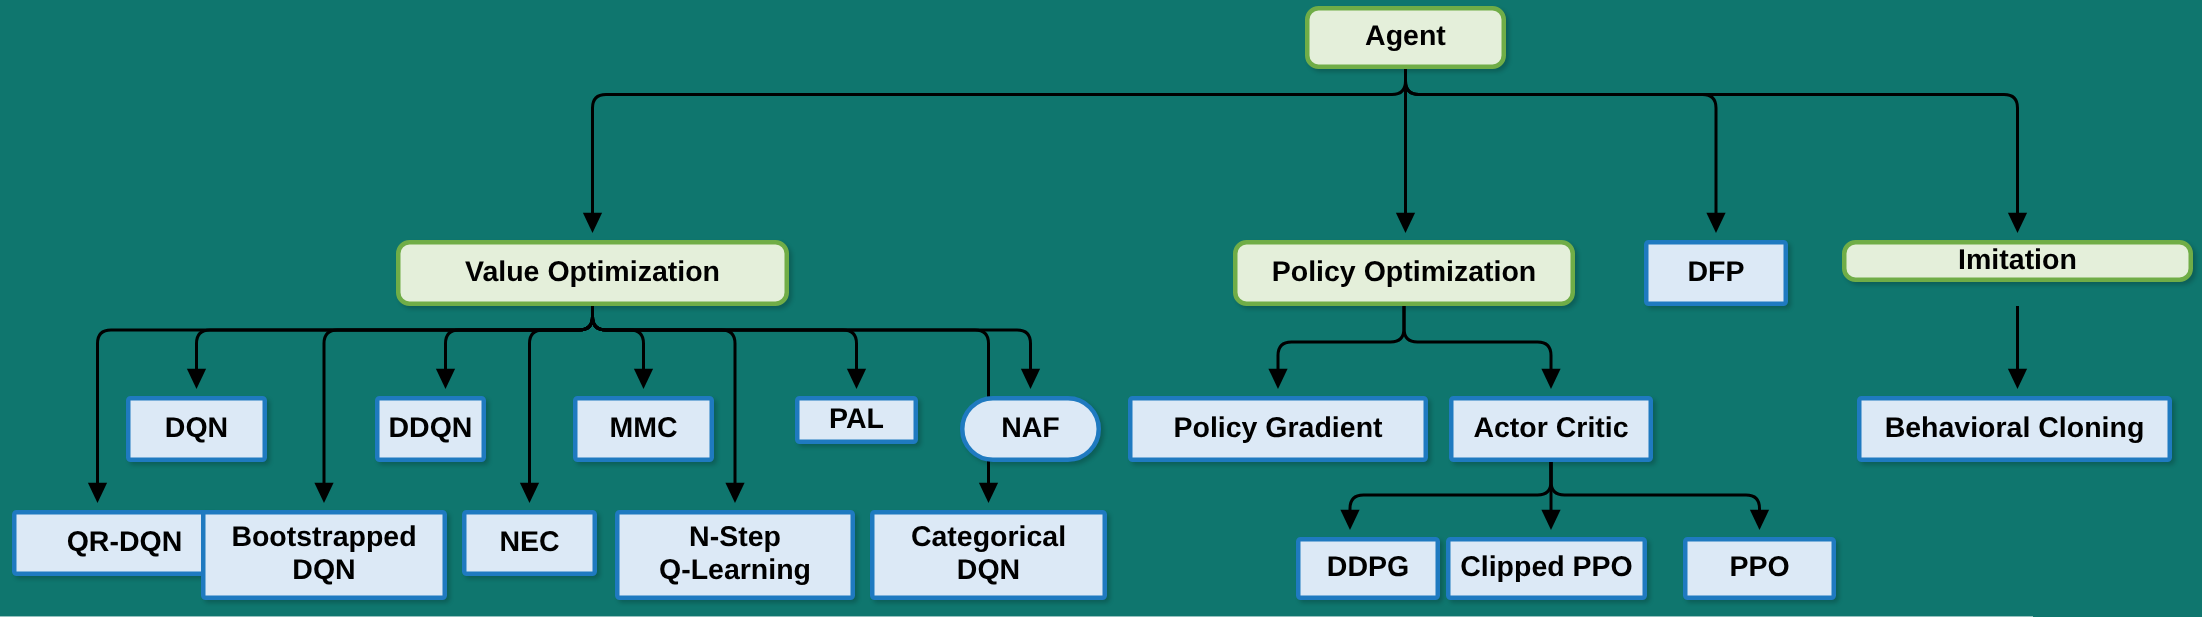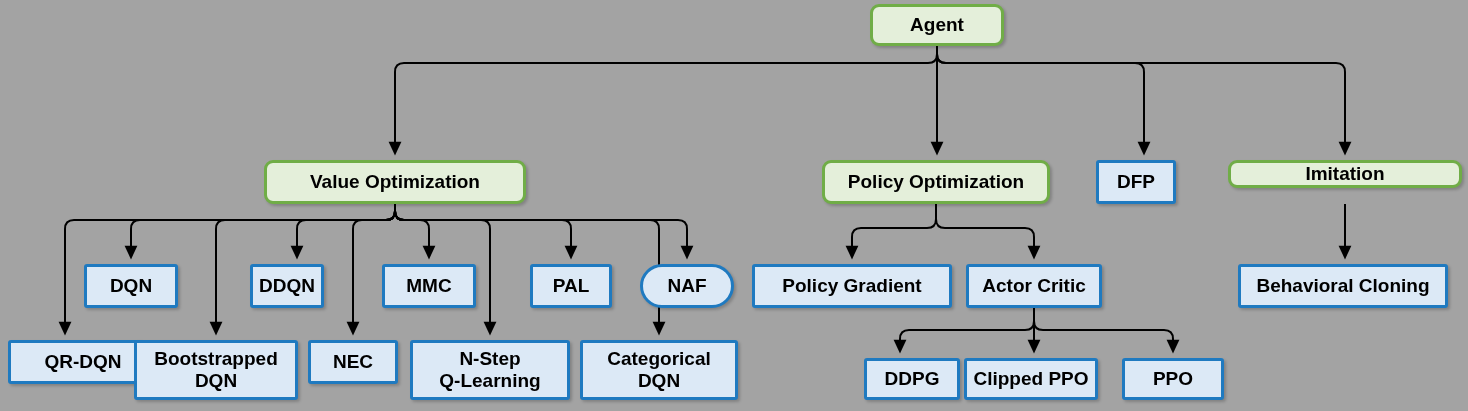--- a/index.html
+++ b/index.html
@@ -4,21 +4,21 @@
 <style>
   html, body {
     margin: 0;
     padding: 0;
     background: #ffffff;
   }
   #diagram-root {
     position: relative;
     width: 1468px;
     height: 411px;
-    background: #a3a3a3;
+    background: #0f766e;
     font-family: "Liberation Sans", sans-serif;
     overflow: hidden;
   }
   #connector-layer {
     position: absolute;
     left: 0;
     top: 0;
     width: 1468px;
     height: 411px;
     pointer-events: none;
@@ -78,26 +78,26 @@
       <path d="M936,204 L936,219 Q936,228 945,228 L1025,228 Q1034,228 1034,237 L1034,255" fill="none" stroke="#000000" stroke-width="2" marker-end="url(#arrow)"></path>
       <path d="M1034,308 L1034,321 Q1034,330 1025,330 L909,330 Q900,330 900,339 L900,349" fill="none" stroke="#000000" stroke-width="2" marker-end="url(#arrow)"></path>
       <path d="M1034,308 L1034,349" fill="none" stroke="#000000" stroke-width="2" marker-end="url(#arrow)"></path>
       <path d="M1034,308 L1034,321 Q1034,330 1043,330 L1164,330 Q1173,330 1173,339 L1173,349" fill="none" stroke="#000000" stroke-width="2" marker-end="url(#arrow)"></path>
       <path d="M1345,204 L1345,255" fill="none" stroke="#000000" stroke-width="2" marker-end="url(#arrow)"></path>
     </svg>
   <div id="node-layer">
       <div class="node green" style="left: 870px; top: 4px; width: 134px; height: 42px; font-size: 19px;">Agent</div>
       <div class="node green" style="left: 264px; top: 160px; width: 262px; height: 44px; font-size: 19px;">Value Optimization</div>
       <div class="node green" style="left: 822px; top: 160px; width: 228px; height: 44px; font-size: 19px;">Policy Optimization</div>
-      <div class="node blue" style="left: 1096px; top: 160px; width: 80px; height: 44px; font-size: 19px;">DFP</div>
+      <div class="node blue" style="left: 1096px; top: 160px; width: 96px; height: 44px; font-size: 19px;">DFP</div>
       <div class="node green" style="left: 1228px; top: 160px; width: 234px; height: 28px; font-size: 19px;">Imitation</div>
       <div class="node blue" style="left: 84px; top: 264px; width: 94px; height: 44px; font-size: 19px;">DQN</div>
       <div class="node blue" style="left: 250px; top: 264px; width: 74px; height: 44px; font-size: 19px;">DDQN</div>
       <div class="node blue" style="left: 382px; top: 264px; width: 94px; height: 44px; font-size: 19px;">MMC</div>
-      <div class="node blue" style="left: 530px; top: 264px; width: 82px; height: 44px; font-size: 19px;">PAL</div>
+      <div class="node blue" style="left: 530px; top: 264px; width: 82px; height: 32px; font-size: 19px;">PAL</div>
       <div class="node blue" style="left: 640px; top: 264px; width: 94px; height: 44px; font-size: 19px; border-radius: 22px;">NAF</div>
       <div class="node blue" style="left: 752px; top: 264px; width: 200px; height: 44px; font-size: 19px;">Policy Gradient</div>
       <div class="node blue" style="left: 966px; top: 264px; width: 136px; height: 44px; font-size: 19px;">Actor Critic</div>
       <div class="node blue" style="left: 1238px; top: 264px; width: 210px; height: 44px; font-size: 19px;">Behavioral Cloning</div>
       <div class="node blue" style="left: 8px; top: 340px; width: 134px; height: 44px; font-size: 19px; padding-left: 16px;">QR-DQN</div>
       <div class="node blue" style="left: 134px; top: 340px; width: 164px; height: 60px; font-size: 19px;">Bootstrapped
 DQN</div>
       <div class="node blue" style="left: 308px; top: 340px; width: 90px; height: 44px; font-size: 19px; text-align: center;">NEC</div>
       <div class="node blue" style="left: 410px; top: 340px; width: 160px; height: 60px; font-size: 19px;">N-Step
 Q-Learning</div>

